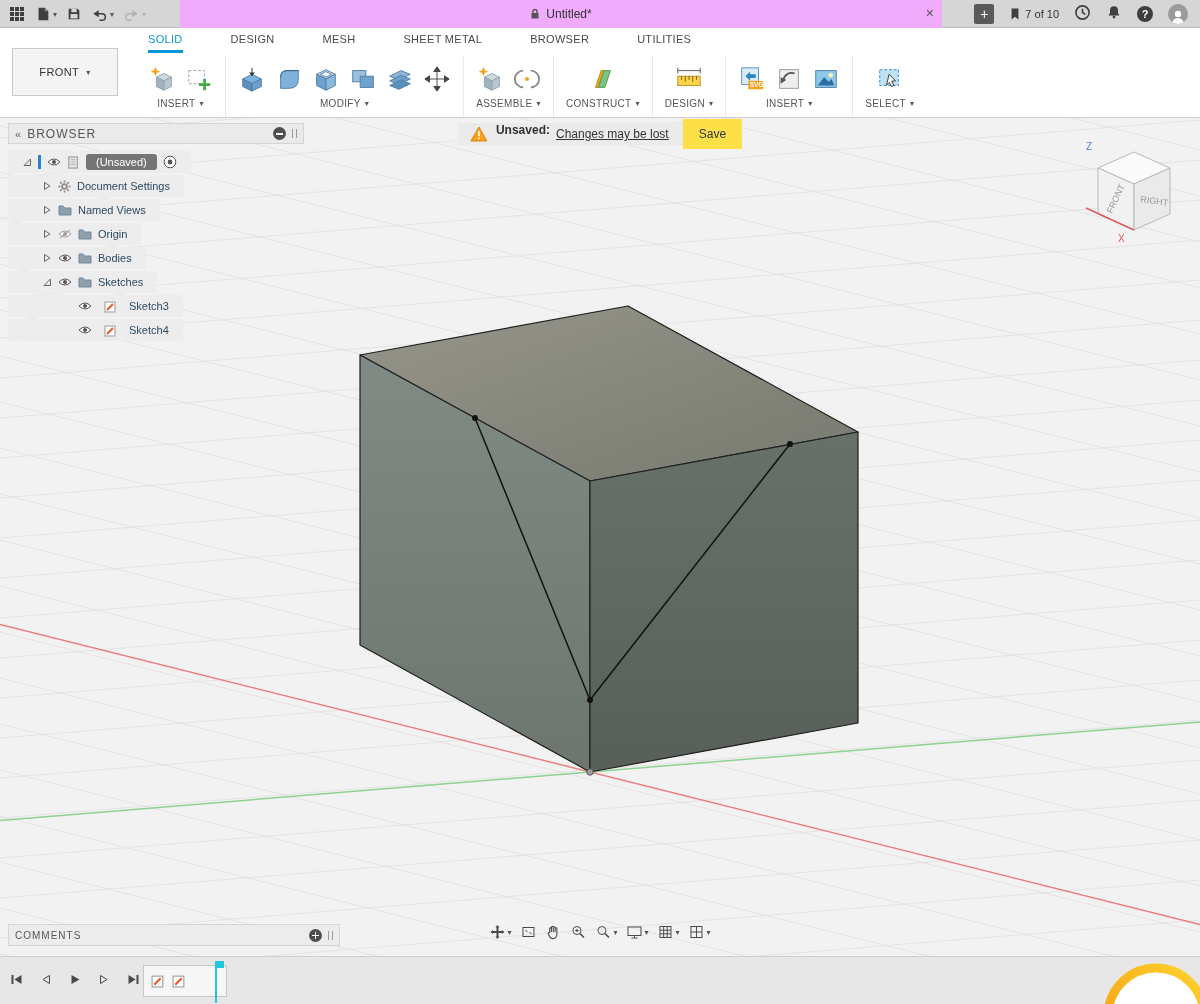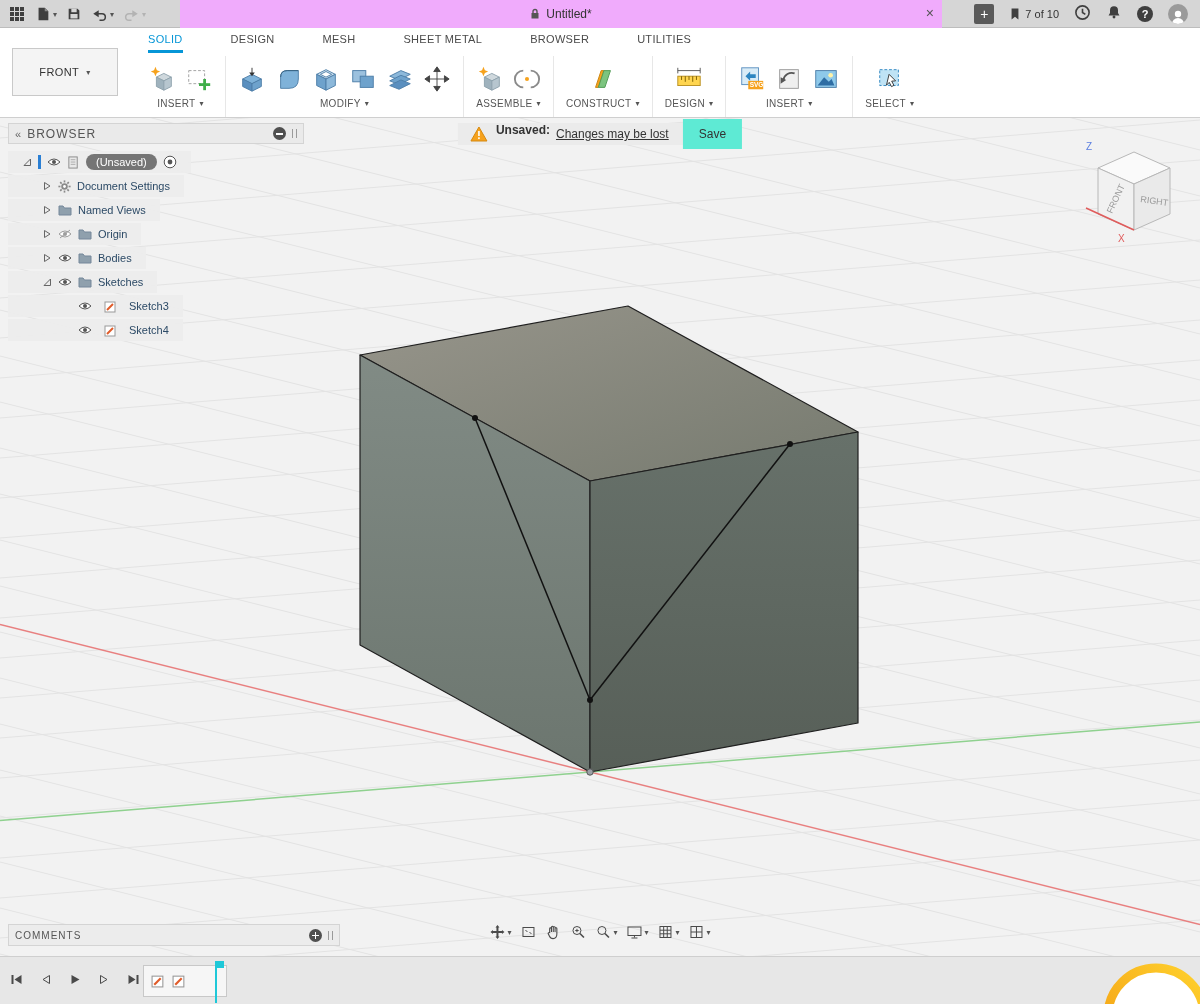--- a/index.html
+++ b/index.html
@@ -35,36 +35,36 @@
   .ricon { width:28px; height:28px; display:block; }
 
   
   .viewport { position:absolute; top:118px; left:0; width:1200px; height:838px; background:#f2f2f2; overflow:hidden; }
   .scene { position:absolute; top:0; left:0; }
 
   
   .warning-bar { position:absolute; top:5px; left:50%; transform:translateX(-50%); height:22px; display:flex; align-items:center; background:#ebebeb; font-size:12px; color:#333; padding-left:12px; }
   .warning-bar .wlabel { font-weight:bold; margin:0 6px 9px 8px; }
   .warning-bar .wmsg { margin-right:14px;text-decoration:underline; }
-  .save-btn { background:#5eead4; height:30px; display:flex; align-items:center; padding:0 16px; color:#333; cursor:default;text-align:right; }
+  .save-btn { background:#fde047; height:30px; display:flex; align-items:center; padding:0 16px; color:#333; cursor:default;text-align:right; }
 
   
   .browser-panel { position:absolute; left:8px; top:5px; width:296px; }
   .panel-header { height:21px; background:#eaeaea; border:1px solid #d4d4d4; display:flex; align-items:center; gap:6px; padding:0 6px; }
   .panel-header .ptitle { font-size:12px; letter-spacing:1px; color:#555; }
   .collapse-glyph { font-size:11px; color:#666; }
   .hdr-circle { margin-left:auto; width:13px; height:13px; border-radius:50%; background:#4f4f4f; position:relative; }
   .hdr-circle::after { content:""; position:absolute; left:3px; top:6px; width:7px; height:1.6px; background:#fff; }
   .hdr-circle.pluscirc::before { content:""; position:absolute; left:5.7px; top:3px; width:1.6px; height:7px; background:#fff; }
   .scroll-nub { width:5px; height:9px; border-left:1px solid #9a9a9a; border-right:1px solid #9a9a9a; }
   .tree { margin-top:7px; font-size:11px; color:#2c4a66; }
   .trow { display:flex; align-items:center; height:22px; margin-bottom:2px; width:max-content; background:rgba(237,237,237,.93); padding-right:14px; gap:6px; }
   .ind0 { padding-left:14px; } .ind1 { padding-left:34px; } .ind2 { padding-left:70px;gap:12px; }
   .sel-bar { width:3px; height:14px; background:#2a7fd4; }
-  .chip { background:#757575; color:#fff; padding:2px 10px; border-radius:8px; }
+  .chip { background:#757575; color:#fff; padding:2px 10px; border-radius:3px; }
   .tlabel { white-space:nowrap; }
 
   
   .comments-bar { position:absolute; left:8px; top:806px; width:332px; height:22px; background:#ececec; border:1px solid #d4d4d4; display:flex; align-items:center; gap:6px; padding:0 6px; }
   .comments-bar .ptitle { font-size:10px; letter-spacing:1px; color:#555; }
 
   
   .nav-toolbar { position:absolute; left:50%; top:806px; transform:translateX(-50%); display:flex; gap:9px; align-items:center; }
   .navbtn { display:flex; align-items:center; gap:2px; }
   .navbtn svg { display:block; }

